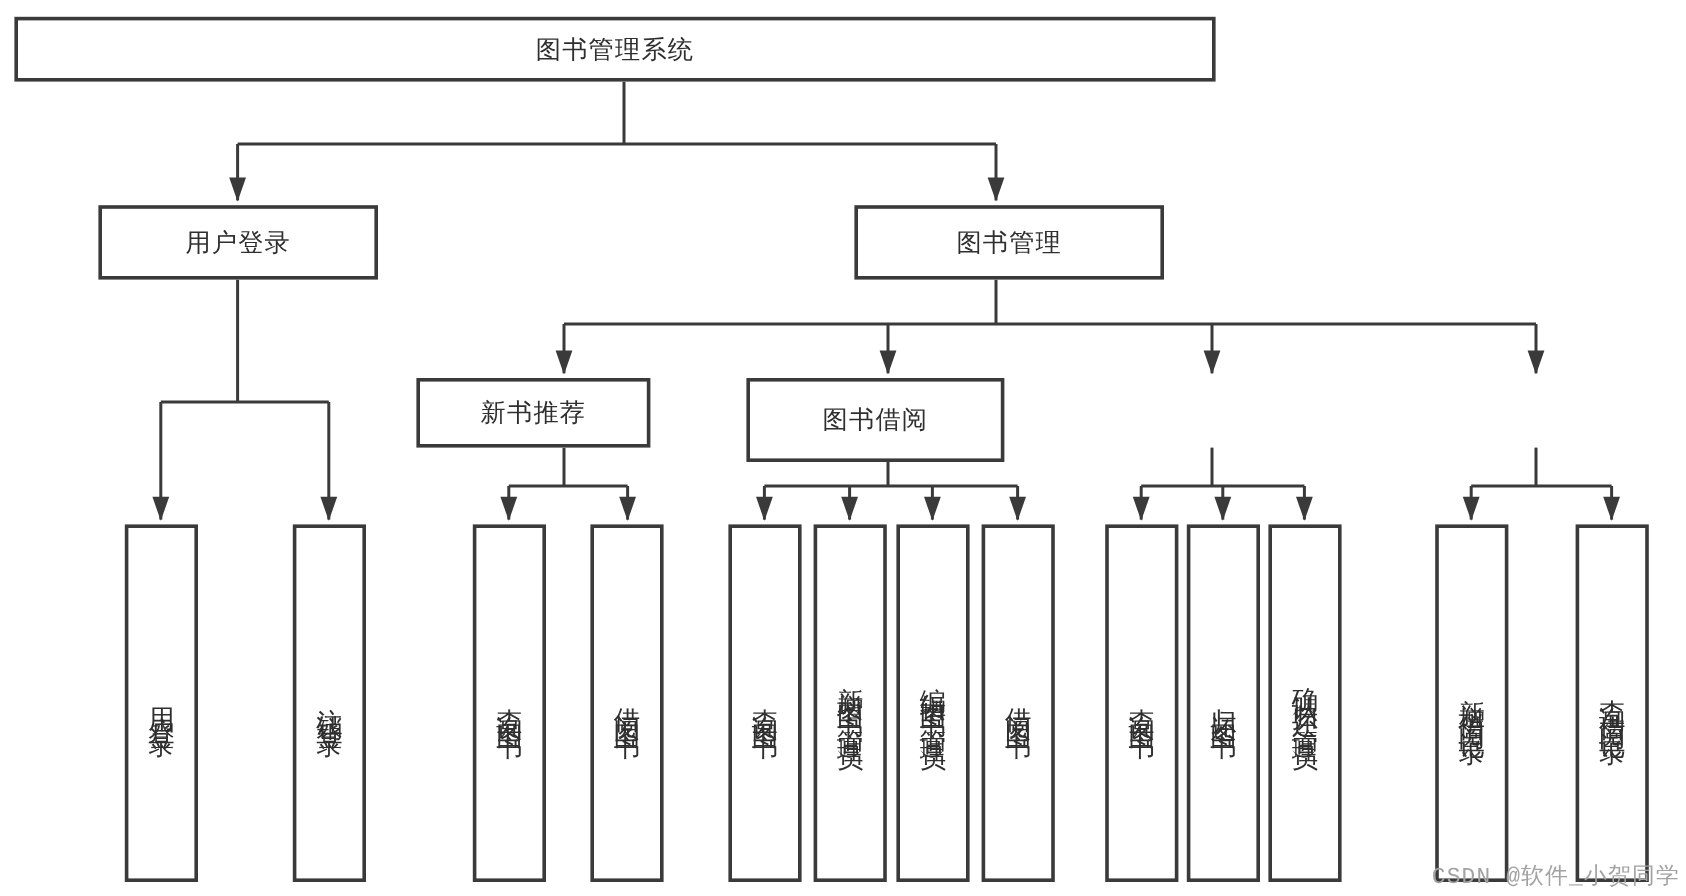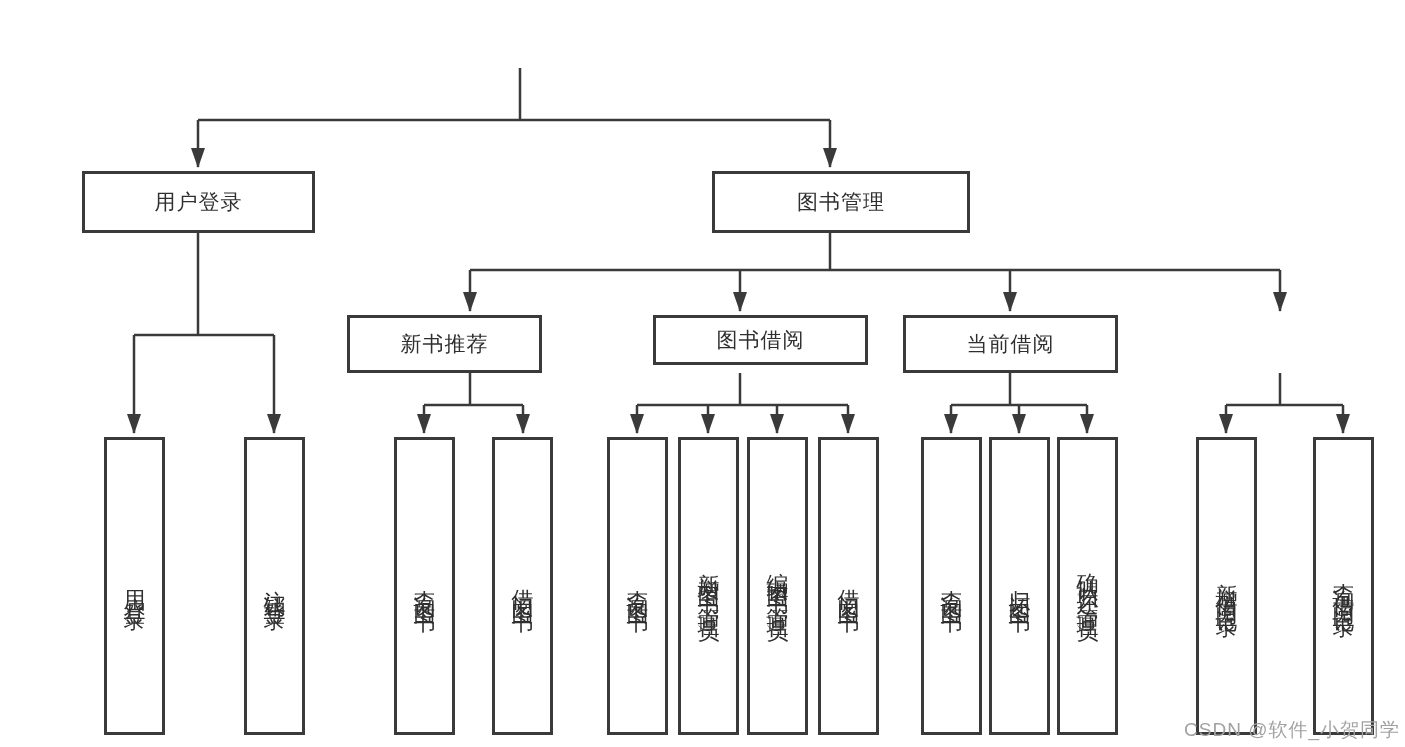--- a/index.html
+++ b/index.html
@@ -40,20 +40,21 @@
     line-height:1;
   }
   .watermark{
     position:absolute;
     right:5px;
     bottom:4px;
     font-size:19px;
     color:var(--watermark);
     letter-spacing:1px;
     white-space:nowrap;
+    font-family:Liberation Mono, monospace;
   }
 </style>
 </head>
 <body>
 
 <div class="canvas">
 
   <svg class="connectors" width="1405" height="747" aria-hidden="true">
     <defs>
       <marker id="arw" markerUnits="userSpaceOnUse" markerWidth="22" markerHeight="16" viewBox="0 0 22 16" refX="20" refY="8" orient="auto">
@@ -97,36 +98,36 @@
       <line x1="1019" y1="405" x2="1019" y2="433" marker-end="url(#arw)"></line>
       <line x1="1087" y1="405" x2="1087" y2="433" marker-end="url(#arw)"></line>
 
       <line x1="1280" y1="373" x2="1280" y2="405"></line>
       <line x1="1226" y1="405" x2="1343" y2="405"></line>
       <line x1="1226" y1="405" x2="1226" y2="433" marker-end="url(#arw)"></line>
       <line x1="1343" y1="405" x2="1343" y2="433" marker-end="url(#arw)"></line>
     </g>
   </svg>
 
+  <div class="box hbox" style="left:12px;top:14px;width:1001px;height:54px">
+    <span>图书管理系统</span>
+  </div>
 
   <div class="box hbox" style="left:82px;top:171px;width:233px;height:62px">
     <span>用户登录</span>
   </div>
   <div class="box hbox" style="left:712px;top:171px;width:258px;height:62px">
     <span>图书管理</span>
   </div>
 
   <div class="box hbox" style="left:347px;top:315px;width:195px;height:58px">
     <span>新书推荐</span>
   </div>
-  <div class="box hbox" style="left:653px;top:315px;width:215px;height:50px">
+  <div class="box hbox" style="left:622px;top:315px;width:215px;height:70px">
     <span>图书借阅</span>
-  </div>
-  <div class="box hbox" style="left:903px;top:315px;width:215px;height:58px">
-    <span>当前借阅</span>
   </div>
 
   <div class="box vbox" style="left:104px;top:437px;width:61px;height:298px">
     <span>用户登录</span>
   </div>
   <div class="box vbox" style="left:244px;top:437px;width:61px;height:298px">
     <span>注销登录</span>
   </div>
 
   <div class="box vbox" style="left:394px;top:437px;width:61px;height:298px">

